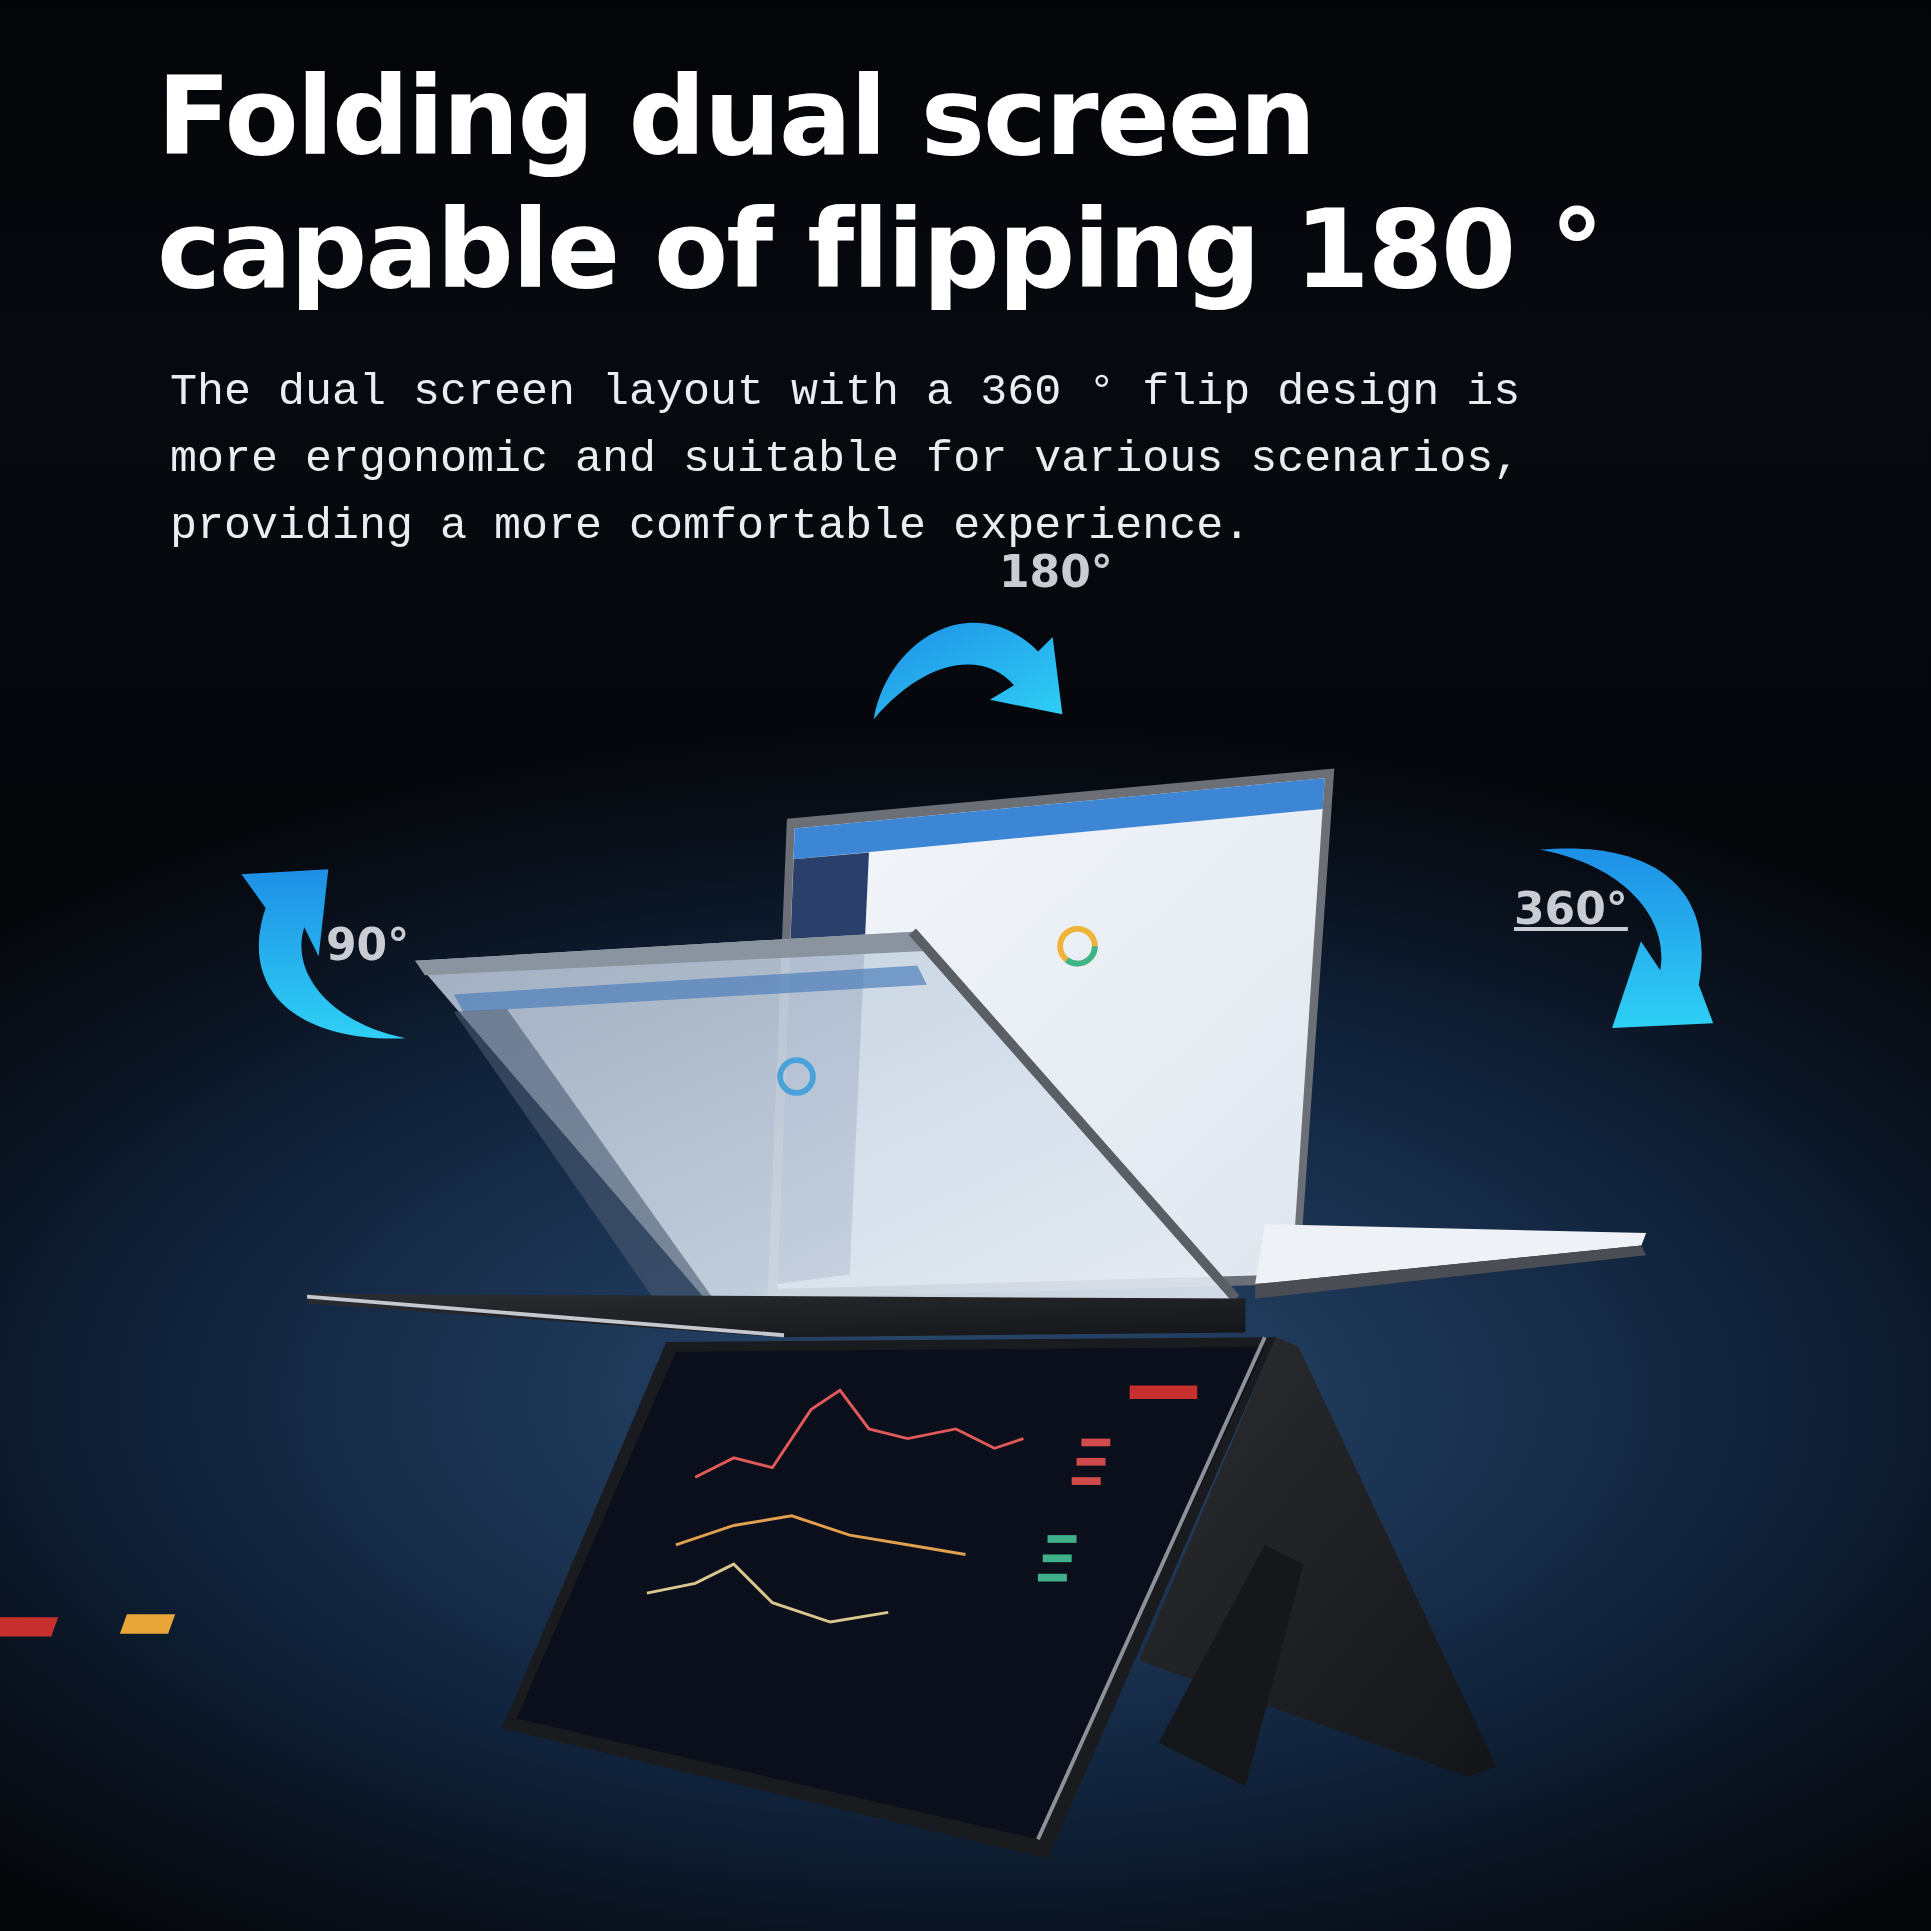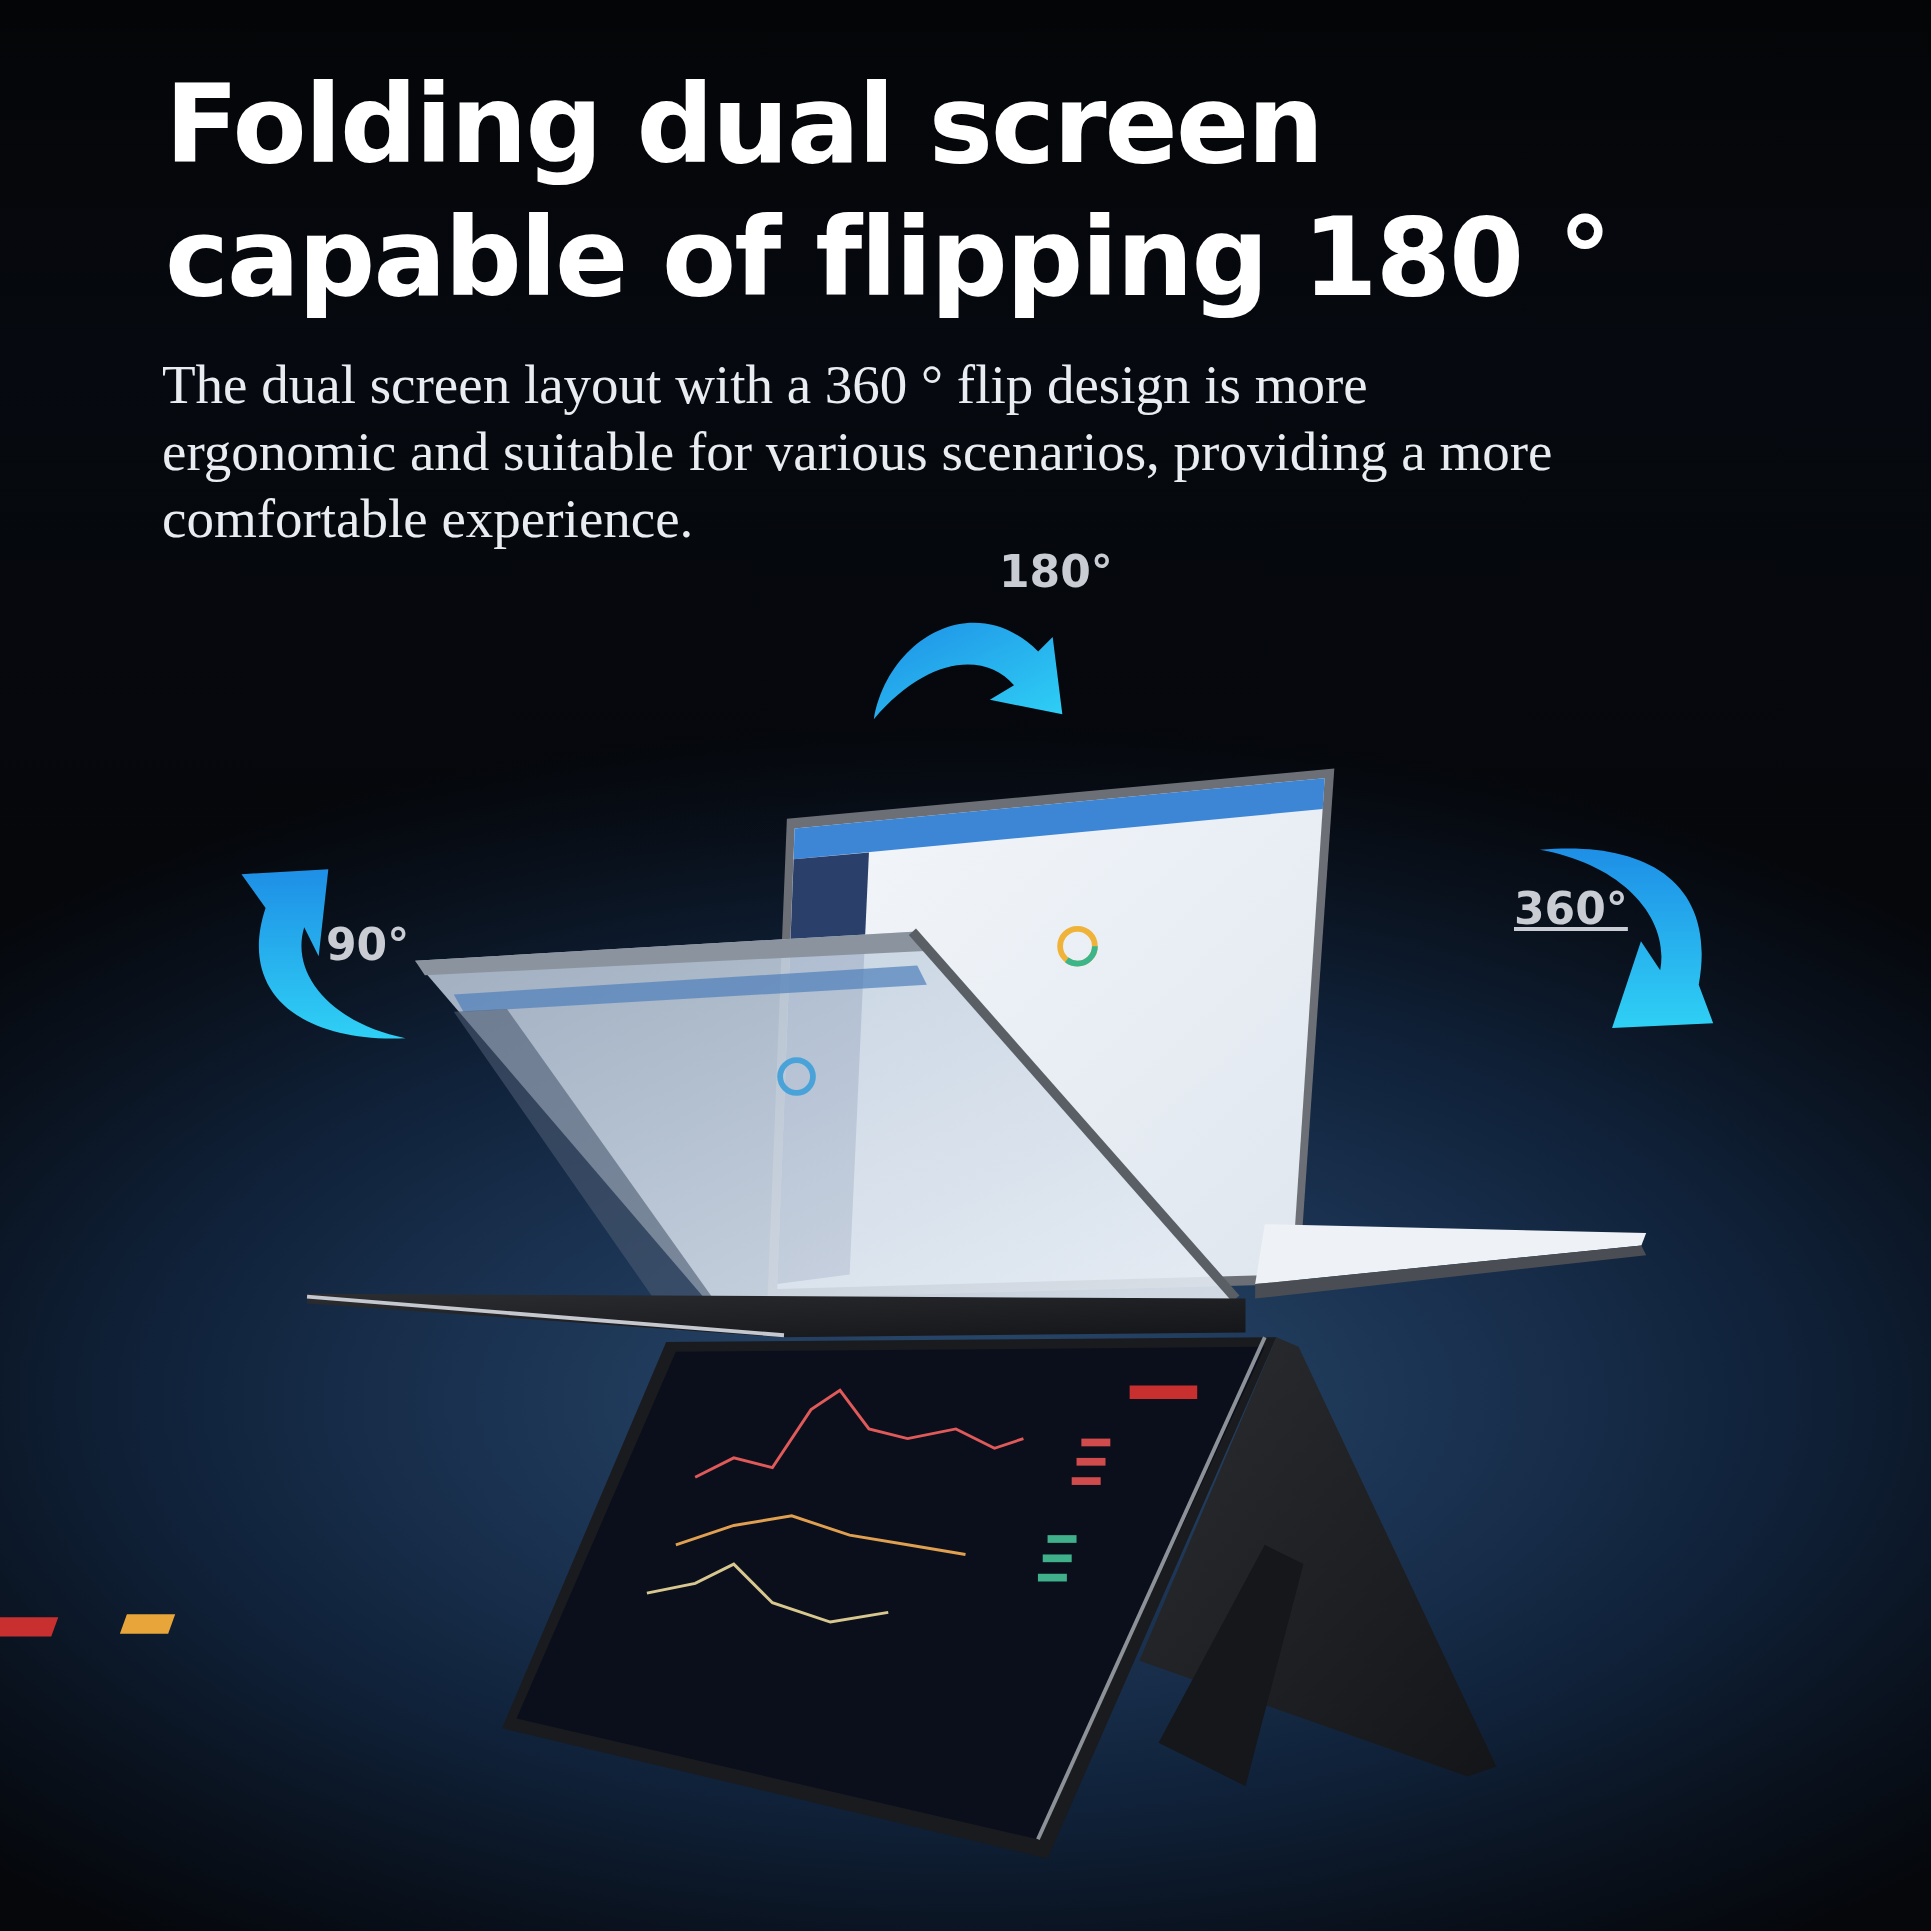--- a/index.html
+++ b/index.html
@@ -2,23 +2,23 @@
 <html><head>
 <meta charset="utf-8">
 <style>
   html,body{margin:0;padding:0;}
   body{width:1931px;height:1931px;overflow:hidden;position:relative;
     background:radial-gradient(ellipse 1352px 676px at 50% 1400px,#2a4a6e 0%,#1b3352 35%,#10223a 60%,#0a1320 80%,#05070b 100%);
     font-family:"Liberation Sans",sans-serif;}
   .bgtop{position:absolute;left:0;top:0;width:1931px;height:869px;
     background:linear-gradient(180deg,#040507 0%,#06090f 40%,rgba(10,20,34,0) 100%);}
   .headline{position:absolute;left:153px;top:46px;color:#ffffff;font-family:"DejaVu Sans",sans-serif;font-weight:bold;
-    font-size:108px;line-height:133px;letter-spacing:-1.9px;margin:12px;}
-  .desc{position:absolute;left:154px;top:343px;width:1419px;color:#e9edf2;font-family:Liberation Serif, serif;
-    font-size:55px;line-height:67px;margin:8px;}
+    font-size:108px;line-height:133px;letter-spacing:-1.9px;margin:4px;}
+  .desc{position:absolute;left:154px;top:343px;width:1419px;color:#e9edf2;font-family:Liberation Mono, monospace;
+    font-size:45px;line-height:67px;margin:16px;}
   .angle{position:absolute;color:#c9cdd3;font-family:"DejaVu Sans",sans-serif;font-weight:bold;font-size:44px;}
   .arrow{position:absolute;}
   .device{position:absolute;left:0;top:0;width:1931px;height:1931px;}
 </style>
 </head>
 <body>
 
 <div class="bgtop"></div>
 
 <h1 class="headline">

